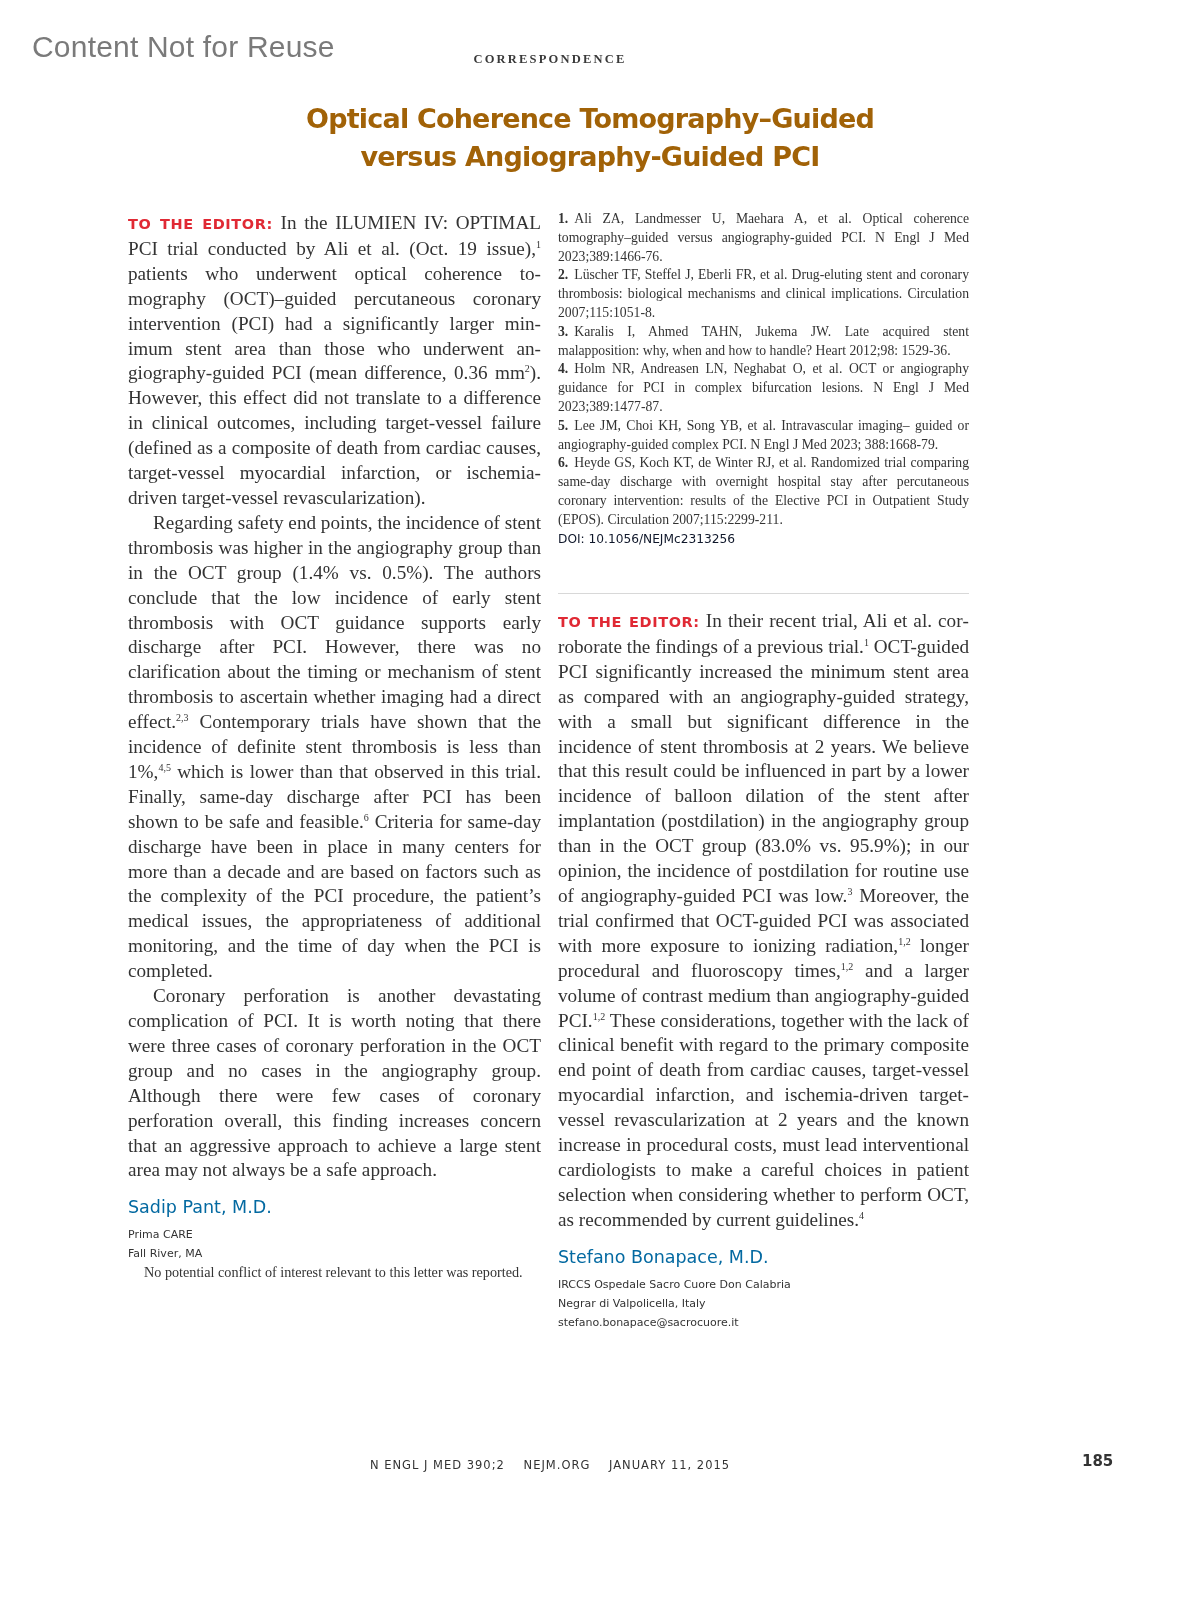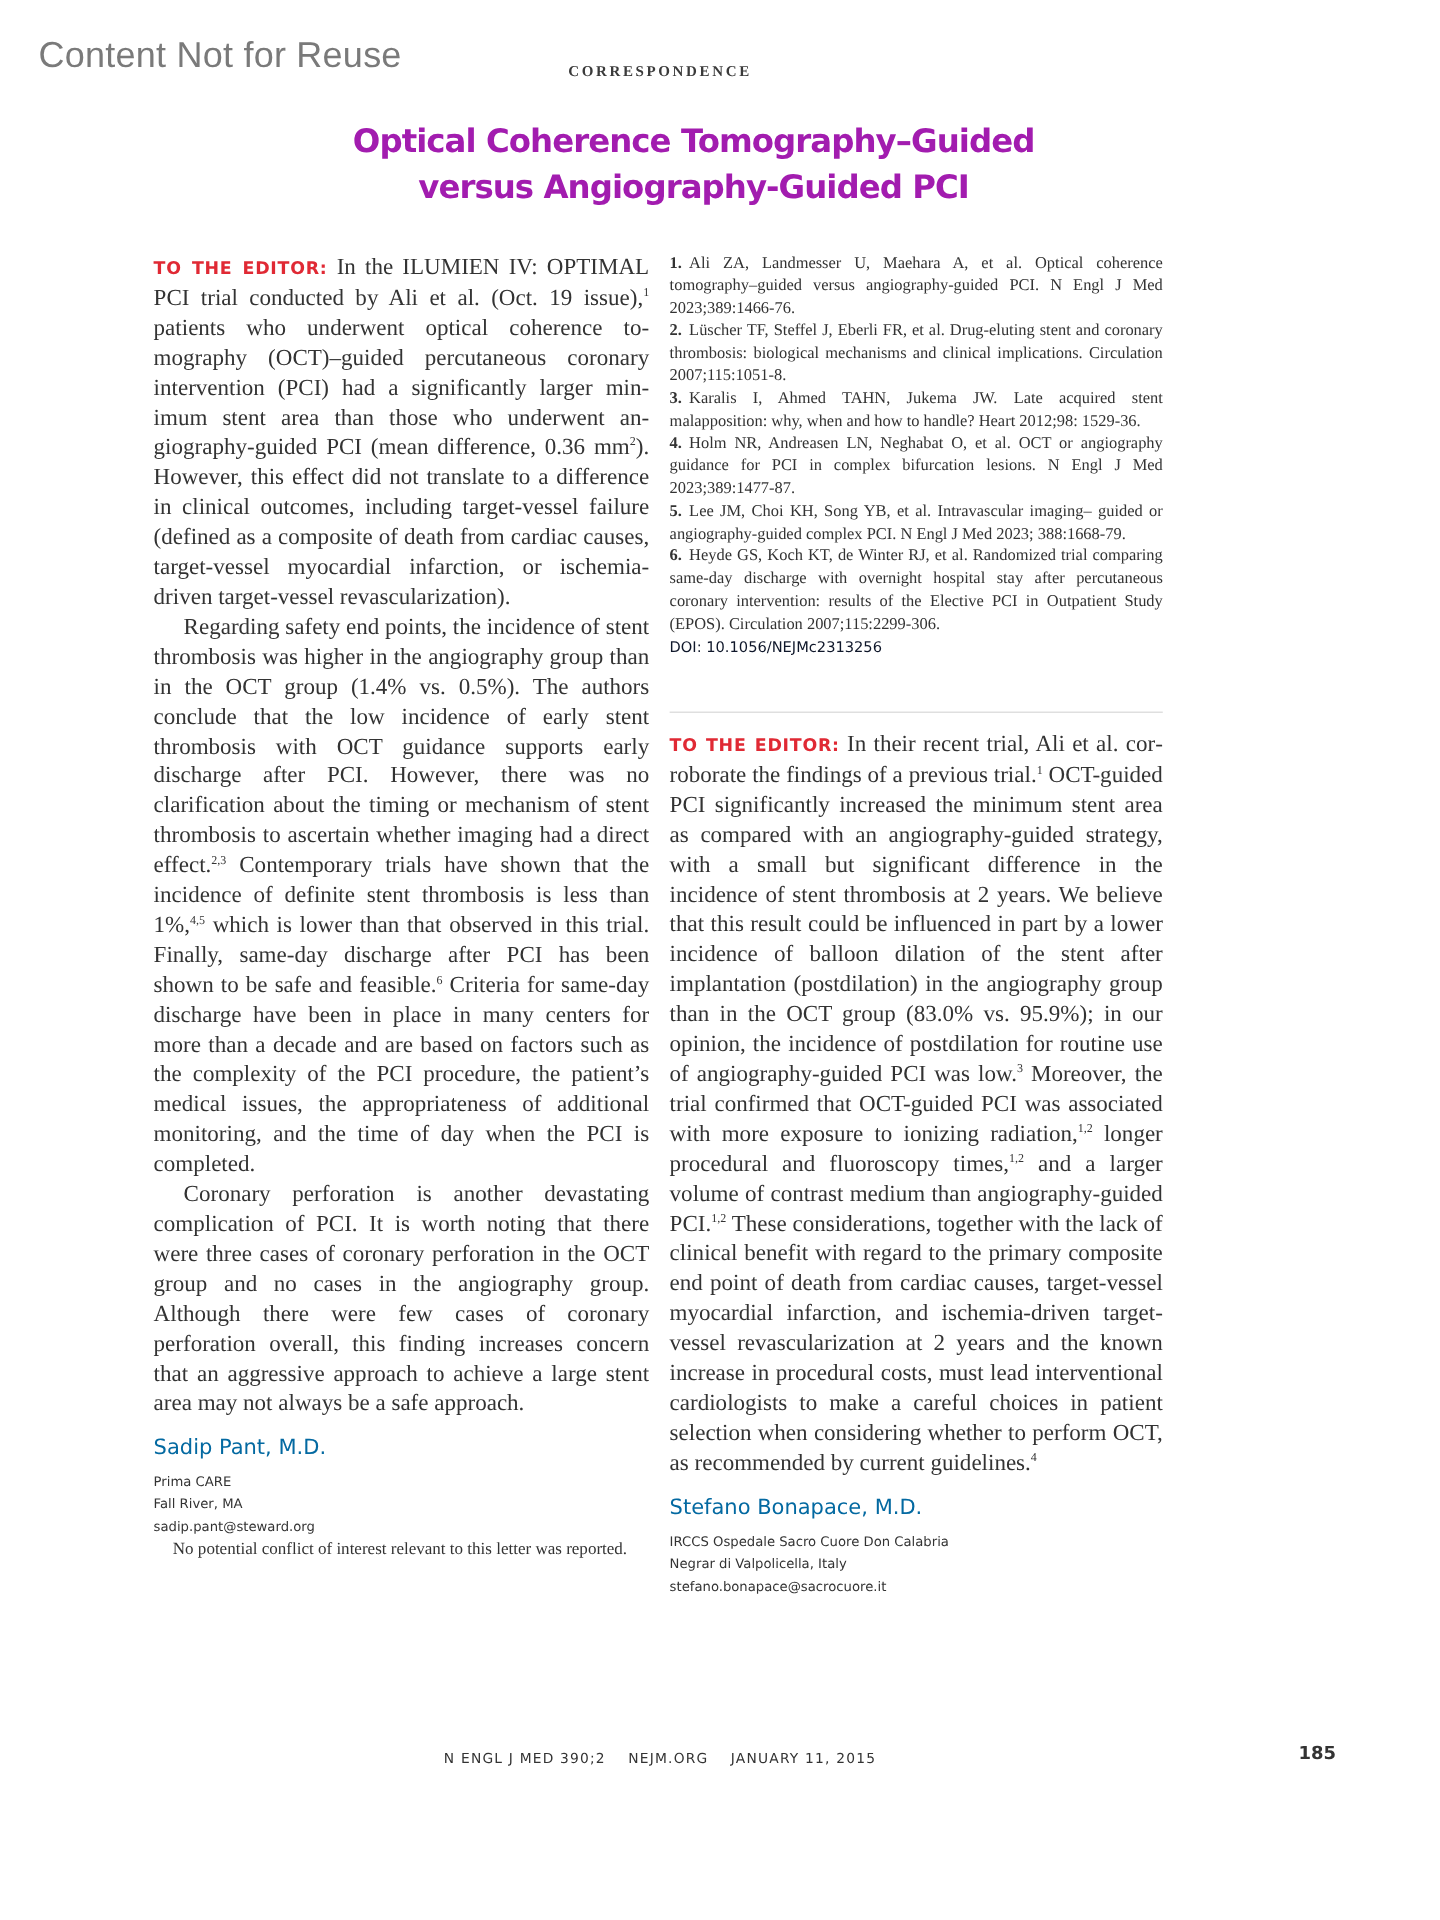--- a/index.html
+++ b/index.html
@@ -8,23 +8,23 @@
     position: absolute; left: 32px; top: 30px;
     font-family: "Liberation Sans", sans-serif; font-size: 30px; color: #7a7a7a;
     letter-spacing: 0.2px;
   }
   .section-label {
     position: absolute; left: 0; width: 1100px; top: 52px; text-align: center;
     font-family: "Liberation Serif", serif; font-size: 12.5px; letter-spacing: 2.2px;
     color: #3a3a3a; font-weight: bold;
   }
   .title {
-    position: absolute; left: 0; width: 1100px; top: 100px; text-align: center;
+    position: absolute; left: 12px; width: 1100px; top: 100px; text-align: center;
     font-family: "DejaVu Sans", sans-serif; font-weight: bold; font-size: 27px; line-height: 38px;
-    color: #a21caf; letter-spacing: -0.8px; padding-left: 28px;
+    color: #a16207; letter-spacing: -0.8px; padding-left: 28px;
   }
   .col {
     position: absolute;
     font-family: "Liberation Serif", serif;
     font-size: 19.2px; line-height: 24.9px; color: #333333;
     text-align: justify;
   }
   .col-left { left: 128px; top: 211px; width: 413px; }
   .col-right { left: 558px; top: 609px; width: 411px; }
   .col p { margin: 0; hyphens: manual; }
@@ -81,32 +81,31 @@
 </div>
 
 <div class="col col-left">
   <p><span class="lead">TO THE EDITOR:</span><span> In the ILUMIEN IV: OPTIMAL PCI trial conducted by Ali et al. (Oct. 19 issue),</span><sup>1</sup><span> patients who underwent optical coherence to­mography (OCT)–guided percutaneous coronary intervention (PCI) had a significantly larger min­imum stent area than those who underwent an­giography-guided PCI (mean difference, 0.36 mm</span><sup>2</sup><span>). However, this effect did not translate to a differ­ence in clinical outcomes, including target-vessel failure (defined as a composite of death from cardiac causes, target-vessel myocardial infarc­tion, or ischemia-driven target-vessel revascular­ization).</span></p>
   <p class="indent"><span>Regarding safety end points, the incidence of stent thrombosis was higher in the angiography group than in the OCT group (1.4% vs. 0.5%). The authors conclude that the low incidence of early stent thrombosis with OCT guidance sup­ports early discharge after PCI. However, there was no clarification about the timing or mecha­nism of stent thrombosis to ascertain whether imaging had a direct effect.</span><sup>2,3</sup><span> Contemporary trials have shown that the incidence of definite stent thrombosis is less than 1%,</span><sup>4,5</sup><span> which is lower than that observed in this trial. Finally, same-day discharge after PCI has been shown to be safe and feasible.</span><sup>6</sup><span> Criteria for same-day dis­charge have been in place in many centers for more than a decade and are based on factors such as the complexity of the PCI procedure, the patient’s medical issues, the appropriateness of additional monitoring, and the time of day when the PCI is completed.</span></p>
   <p class="indent">Coronary perforation is another devastating complication of PCI. It is worth noting that there were three cases of coronary perforation in the OCT group and no cases in the angiography group. Although there were few cases of coro­nary perforation overall, this finding increases concern that an aggressive approach to achieve a large stent area may not always be a safe approach.</p>
   <div class="author">Sadip Pant, M.D.</div>
   <div class="affil">
     <div>Prima CARE</div>
     <div>Fall River, MA</div>
-    <div>sadip.pant@steward.org</div>
   </div>
   <div class="coi">No potential conflict of interest relevant to this letter was reported.</div>
 </div>
 
 <div class="refs">
   <div class="ref"><span class="ref-num">1.</span><span>Ali ZA, Landmesser U, Maehara A, et al. Optical coherence tomography–guided versus angiography-guided PCI. N Engl J Med 2023;389:1466-76.</span></div>
   <div class="ref"><span class="ref-num">2.</span><span>Lüscher TF, Steffel J, Eberli FR, et al. Drug-eluting stent and coronary thrombosis: biological mechanisms and clinical impli­cations. Circulation 2007;115:1051-8.</span></div>
   <div class="ref"><span class="ref-num">3.</span><span>Karalis I, Ahmed TAHN, Jukema JW. Late acquired stent malapposition: why, when and how to handle? Heart 2012;98: 1529-36.</span></div>
   <div class="ref"><span class="ref-num">4.</span><span>Holm NR, Andreasen LN, Neghabat O, et al. OCT or angiog­raphy guidance for PCI in complex bifurcation lesions. N Engl J Med 2023;389:1477-87.</span></div>
   <div class="ref"><span class="ref-num">5.</span><span>Lee JM, Choi KH, Song YB, et al. Intravascular imaging– guided or angiography-guided complex PCI. N Engl J Med 2023; 388:1668-79.</span></div>
-  <div class="ref"><span class="ref-num">6.</span><span>Heyde GS, Koch KT, de Winter RJ, et al. Randomized trial comparing same-day discharge with overnight hospital stay af­ter percutaneous coronary intervention: results of the Elective PCI in Outpatient Study (EPOS). Circulation 2007;115:2299-306.</span></div>
+  <div class="ref"><span class="ref-num">6.</span><span>Heyde GS, Koch KT, de Winter RJ, et al. Randomized trial comparing same-day discharge with overnight hospital stay af­ter percutaneous coronary intervention: results of the Elective PCI in Outpatient Study (EPOS). Circulation 2007;115:2299-211.</span></div>
   <div class="doi">DOI: 10.1056/NEJMc2313256</div>
 </div>
 
 <div class="divider"></div>
 
 <div class="col col-right">
   <p><span class="lead">TO THE EDITOR:</span><span> In their recent trial, Ali et al. cor­roborate the findings of a previous trial.</span><sup>1</sup><span> OCT-guided PCI significantly increased the minimum stent area as compared with an angiography-guided strategy, with a small but significant dif­ference in the incidence of stent thrombosis at 2 years. We believe that this result could be influ­enced in part by a lower incidence of balloon dila­tion of the stent after implantation (postdilation) in the angiography group than in the OCT group (83.0% vs. 95.9%); in our opinion, the incidence of postdilation for routine use of angiography-guided PCI was low.</span><sup>3</sup><span> Moreover, the trial con­firmed that OCT-guided PCI was associated with more exposure to ionizing radiation,</span><sup>1,2</sup><span> longer procedural and fluoroscopy times,</span><sup>1,2</sup><span> and a larger volume of contrast medium than angiography-guided PCI.</span><sup>1,2</sup><span> These considerations, together with the lack of clinical benefit with regard to the pri­mary composite end point of death from cardiac causes, target-vessel myocardial infarction, and ischemia-driven target-vessel revascularization at 2 years and the known increase in procedural costs, must lead interventional cardiologists to make a careful choices in patient selection when considering whether to perform OCT, as recom­mended by current guidelines.</span><sup>4</sup></p>
   <div class="author">Stefano Bonapace, M.D.</div>
   <div class="affil">
     <div>IRCCS Ospedale Sacro Cuore Don Calabria</div>

